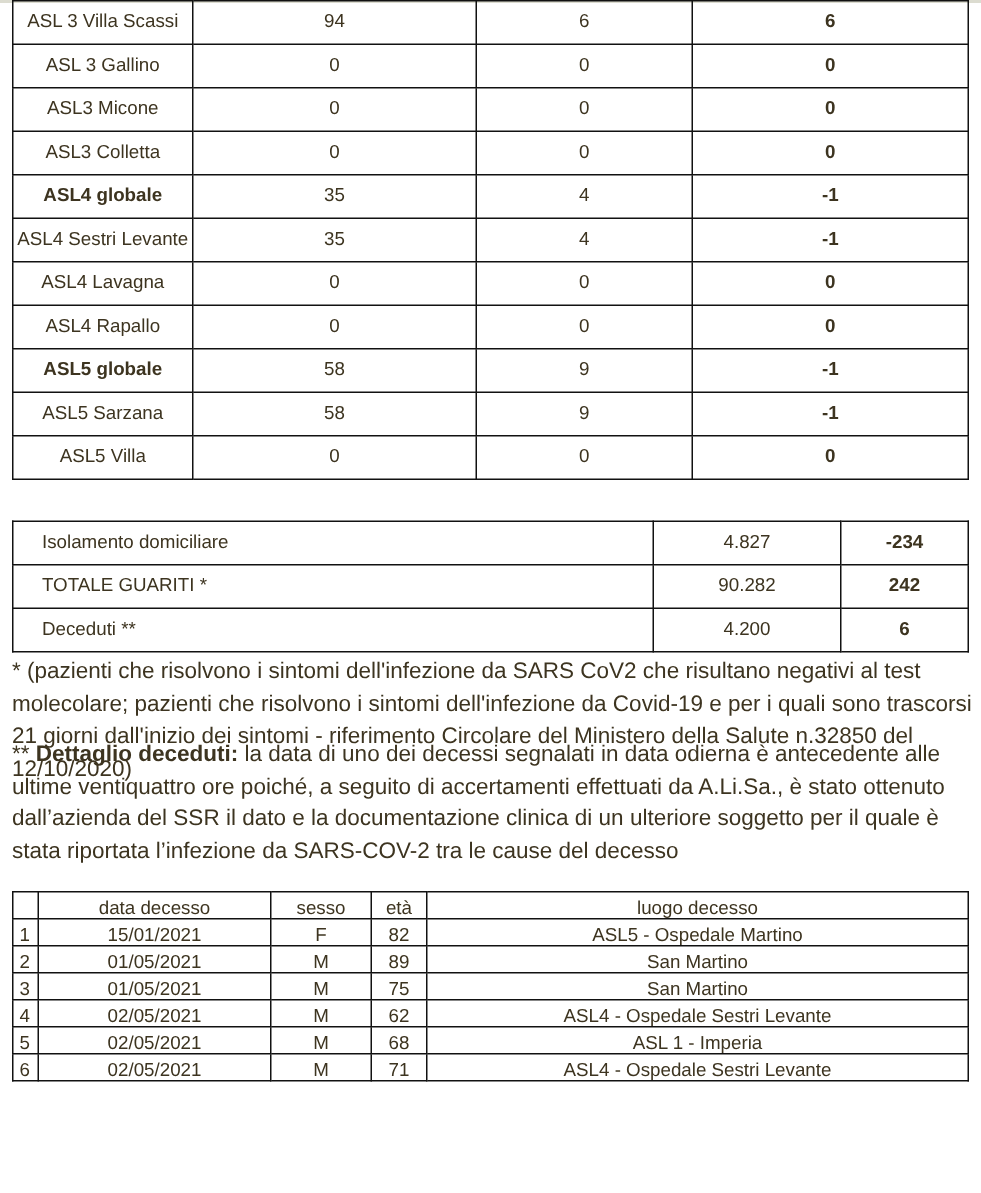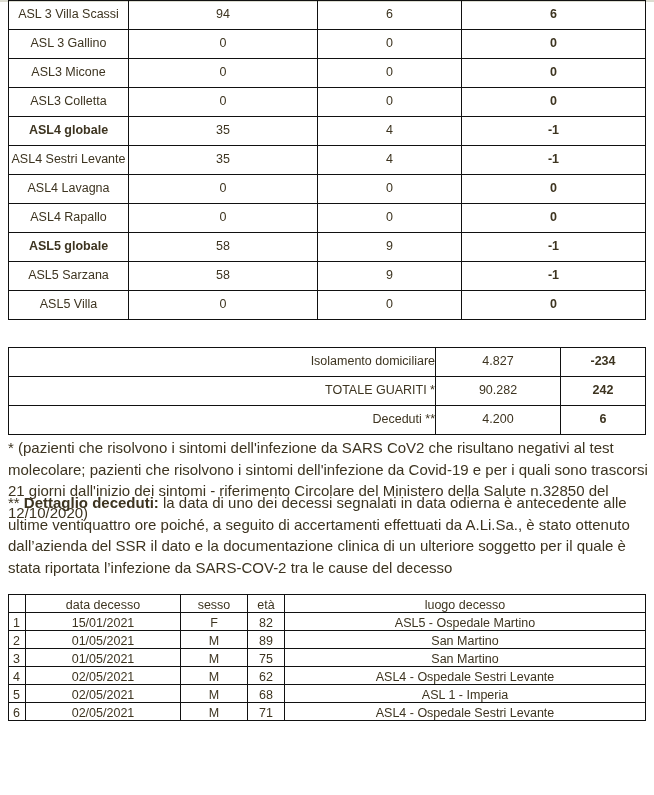--- a/index.html
+++ b/index.html
@@ -9,21 +9,21 @@
     }
     .topline { position: absolute; left: 0; top: 0; width: 654px; height: 2px; background: #dcdcd0; }
     table { border-collapse: collapse; position: absolute; left: 8px; width: 637px; table-layout: fixed; }
     td { border: 1px solid #111; padding: 0; vertical-align: top; line-height: 14px; }
     #asl-table { top: 0px; }
     #asl-table td { height: 28px; padding-top: 6px; box-sizing: border-box; text-align: center; margin-top: 13px; }
     #asl-table tr td { height: 29px; }
     .bold { font-weight: bold; }
     #summary-table { top: 347px; }
     #summary-table td { height: 29px; padding-top: 6px; box-sizing: border-box; }
-    #summary-table td.lbl { text-align: right; padding-left: 19px; }
+    #summary-table td.lbl { text-align: left; padding-left: 19px; }
     #summary-table td.num { text-align: center; }
     .notes { position: absolute; left: 8px; width: 642px; line-height: 21.5px; font-size: 15px; }
     #note1 { top: 437px; }
     #note2 { top: 492px; }
     #deaths-table { top: 594px; }
     #deaths-table td { height: 15px; padding-top: 3px; box-sizing: border-box; text-align: center; }
     #deaths-table td.idx { text-align: left; padding-left: 4px; }
   </style>
 </head>
 <body>

